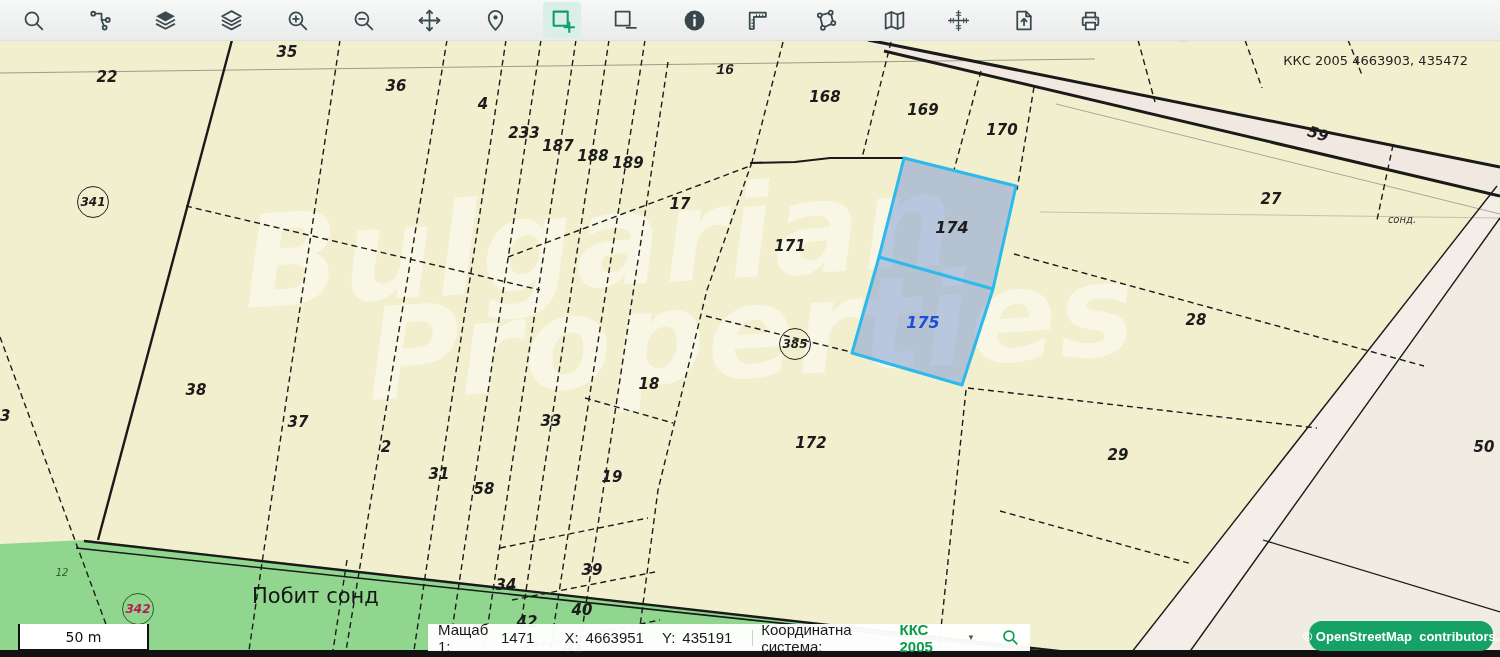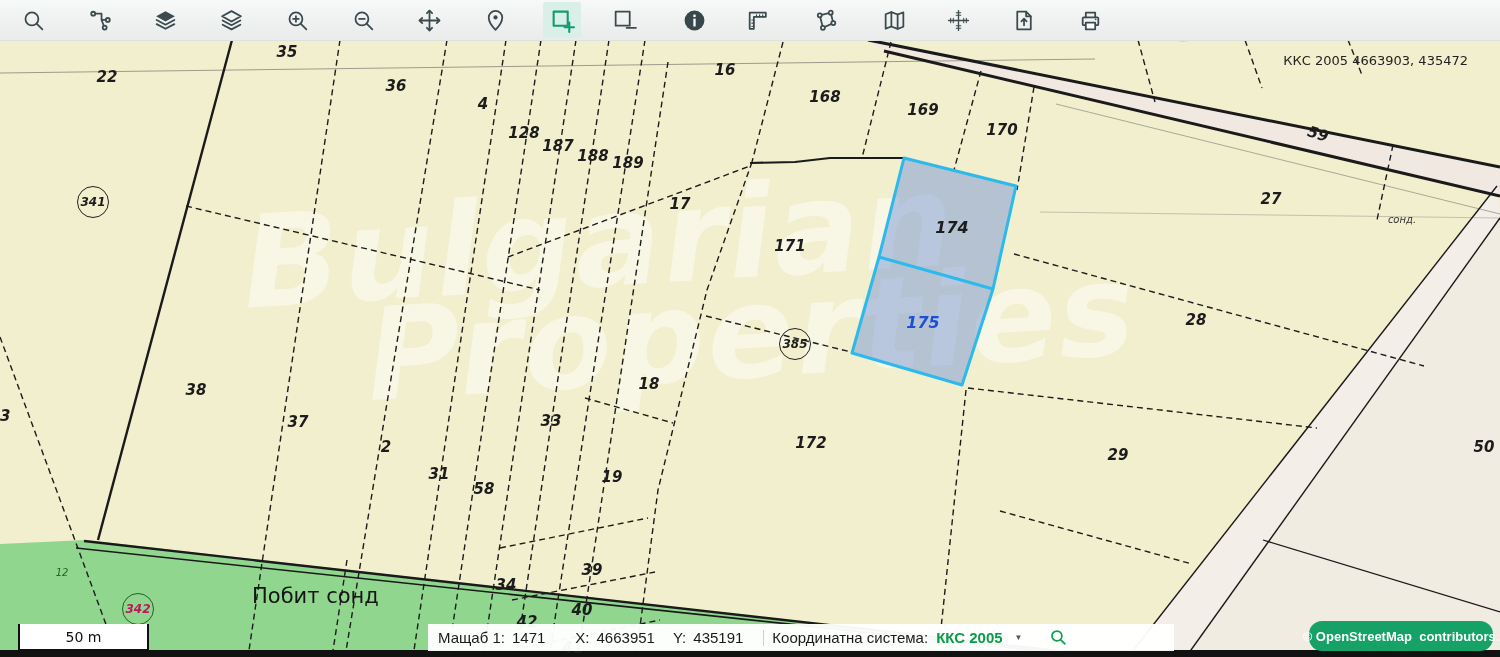--- a/index.html
+++ b/index.html
@@ -33,21 +33,21 @@
   .circ.green{border-color:#265f26;color:#be185d;}
   #corner-coords{position:absolute;right:32px;top:53px;font:400 13px "DejaVu Sans",sans-serif;color:#222;z-index:5;}
   #agency{position:absolute;left:130px;top:540px;font:700 28px "DejaVu Sans",sans-serif;color:rgba(200,92,80,.92);letter-spacing:.5px;white-space:nowrap;z-index:5;}
   #place{position:absolute;left:252px;top:584px;font:400 21px "DejaVu Sans",sans-serif;color:#151515;z-index:5;}
   #note{position:absolute;left:1402px;top:219px;transform:translate(-50%,-50%);font:italic 400 10px "DejaVu Sans",sans-serif;color:#333;z-index:5;}
 
   
   #scalebar{position:absolute;left:18px;top:624px;width:127px;height:25px;z-index:8;background:#fff;
     border-left:2px solid #111;border-right:2px solid #111;border-bottom:2px solid #111;
     display:flex;align-items:center;justify-content:center;font:400 14px "DejaVu Sans",sans-serif;color:#111;}
-  #statusbar{position:absolute;left:428px;top:624px;width:746px;height:27px;z-index:8;background:rgba(255,255,255,.96);
+  #statusbar{position:absolute;left:428px;top:624px;width:602px;height:27px;z-index:8;background:rgba(255,255,255,.96);
     display:flex;align-items:center;font:400 15px "Liberation Sans",sans-serif;color:#1a1a1a;padding:0 10px;box-sizing:border-box;}
   #statusbar .v{margin-left:7px;}
   #statusbar .g1{margin-left:30px;} #statusbar .g2{margin-left:18px;}
   #statusbar .divider{width:1px;height:16px;background:#cfcfcf;margin-left:20px;}
   #statusbar .crs-label{margin-left:8px;}
   #crs-value{margin-left:8px;font-weight:700;color:#0a9b4a;}
   #crs-caret{margin-left:12px;font-size:8px;color:#555;cursor:pointer;}
   #status-search{margin-left:26px;cursor:pointer;display:flex;}
   #attribution{position:absolute;left:1309px;top:621px;width:184px;height:30px;z-index:8;background:#16a266;color:#fff;
     display:flex;align-items:center;justify-content:center;font:700 13px "Liberation Sans",sans-serif;white-space:pre;border-radius:13px;cursor:pointer;}
@@ -125,25 +125,25 @@
       <polygon points="904,158 1016,186 993,289 962,385 852,353 879,257" fill="rgba(120,150,215,0.5)" stroke="#2cb9ec" stroke-width="3" stroke-linejoin="round"></polygon>
       <path d="M879 257 L993 289" stroke="#2cb9ec" stroke-width="3" fill="none"></path>
     </g>
   </svg>
 
   <div id="labels" class="layer">
       <span class="lbl" style="left: 107px; top: 77px;">22</span>
       <span class="lbl" style="left: 287px; top: 52px;">35</span>
       <span class="lbl" style="left: 396px; top: 86px;">36</span>
       <span class="lbl" style="left: 483px; top: 104px;">4</span>
-      <span class="lbl" style="left: 524px; top: 133px;">128</span>
+      <span class="lbl" style="left: 524px; top: 133px;">233</span>
       <span class="lbl" style="left: 558px; top: 146px;">187</span>
       <span class="lbl" style="left: 593px; top: 156px;">188</span>
       <span class="lbl" style="left: 628px; top: 163px;">189</span>
-      <span class="lbl" style="left: 725px; top: 70px;">16</span>
+      <span class="lbl" style="left: 725px; top: 70px; font-family: Liberation Mono, monospace;">16</span>
       <span class="lbl" style="left: 825px; top: 97px;">168</span>
       <span class="lbl" style="left: 923px; top: 110px;">169</span>
       <span class="lbl" style="left: 1002px; top: 130px;">170</span>
       <span class="lbl rot" style="left: 1318px; top: 134px;">59</span>
       <span class="lbl" style="left: 1271px; top: 199px;">27</span>
       <span class="lbl" style="left: 680px; top: 204px;">17</span>
       <span class="lbl" style="left: 790px; top: 246px;">171</span>
       <span class="lbl" style="left: 649px; top: 340px; margin-top: 44px;">18</span>
       <span class="lbl" style="left: 1196px; top: 320px;">28</span>
       <span class="lbl" style="left: 0; top: 416px;">23</span>

